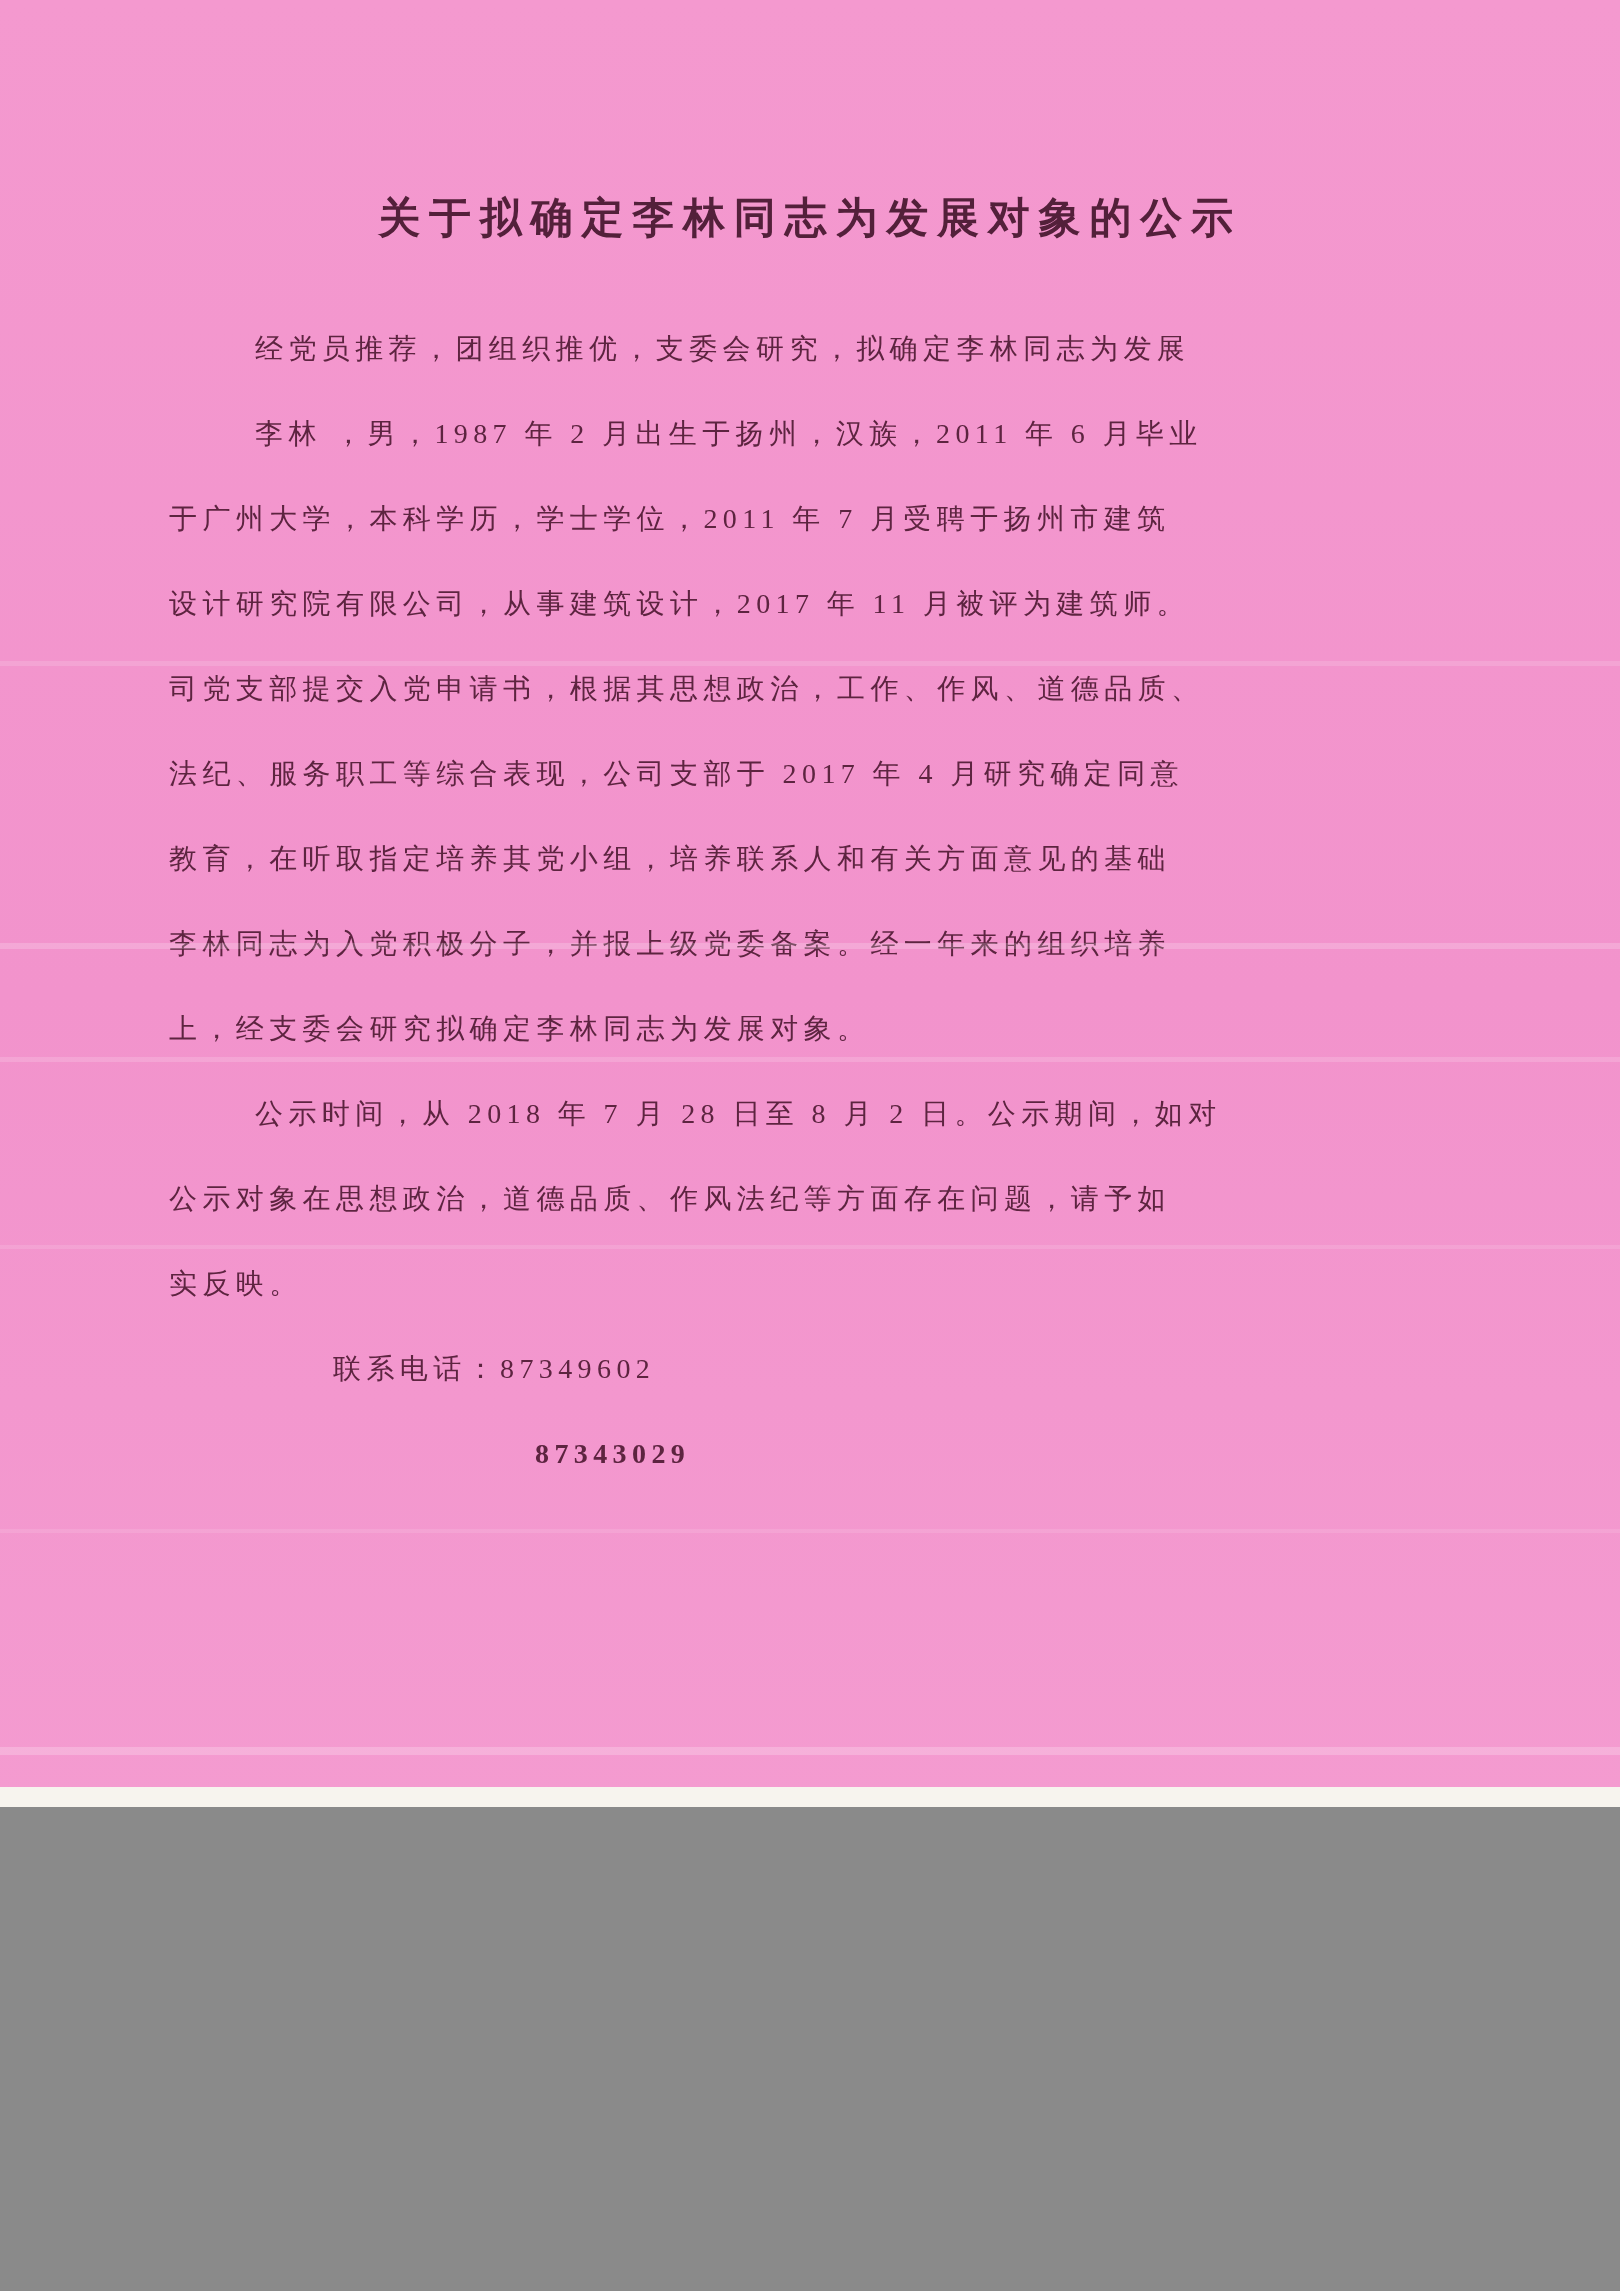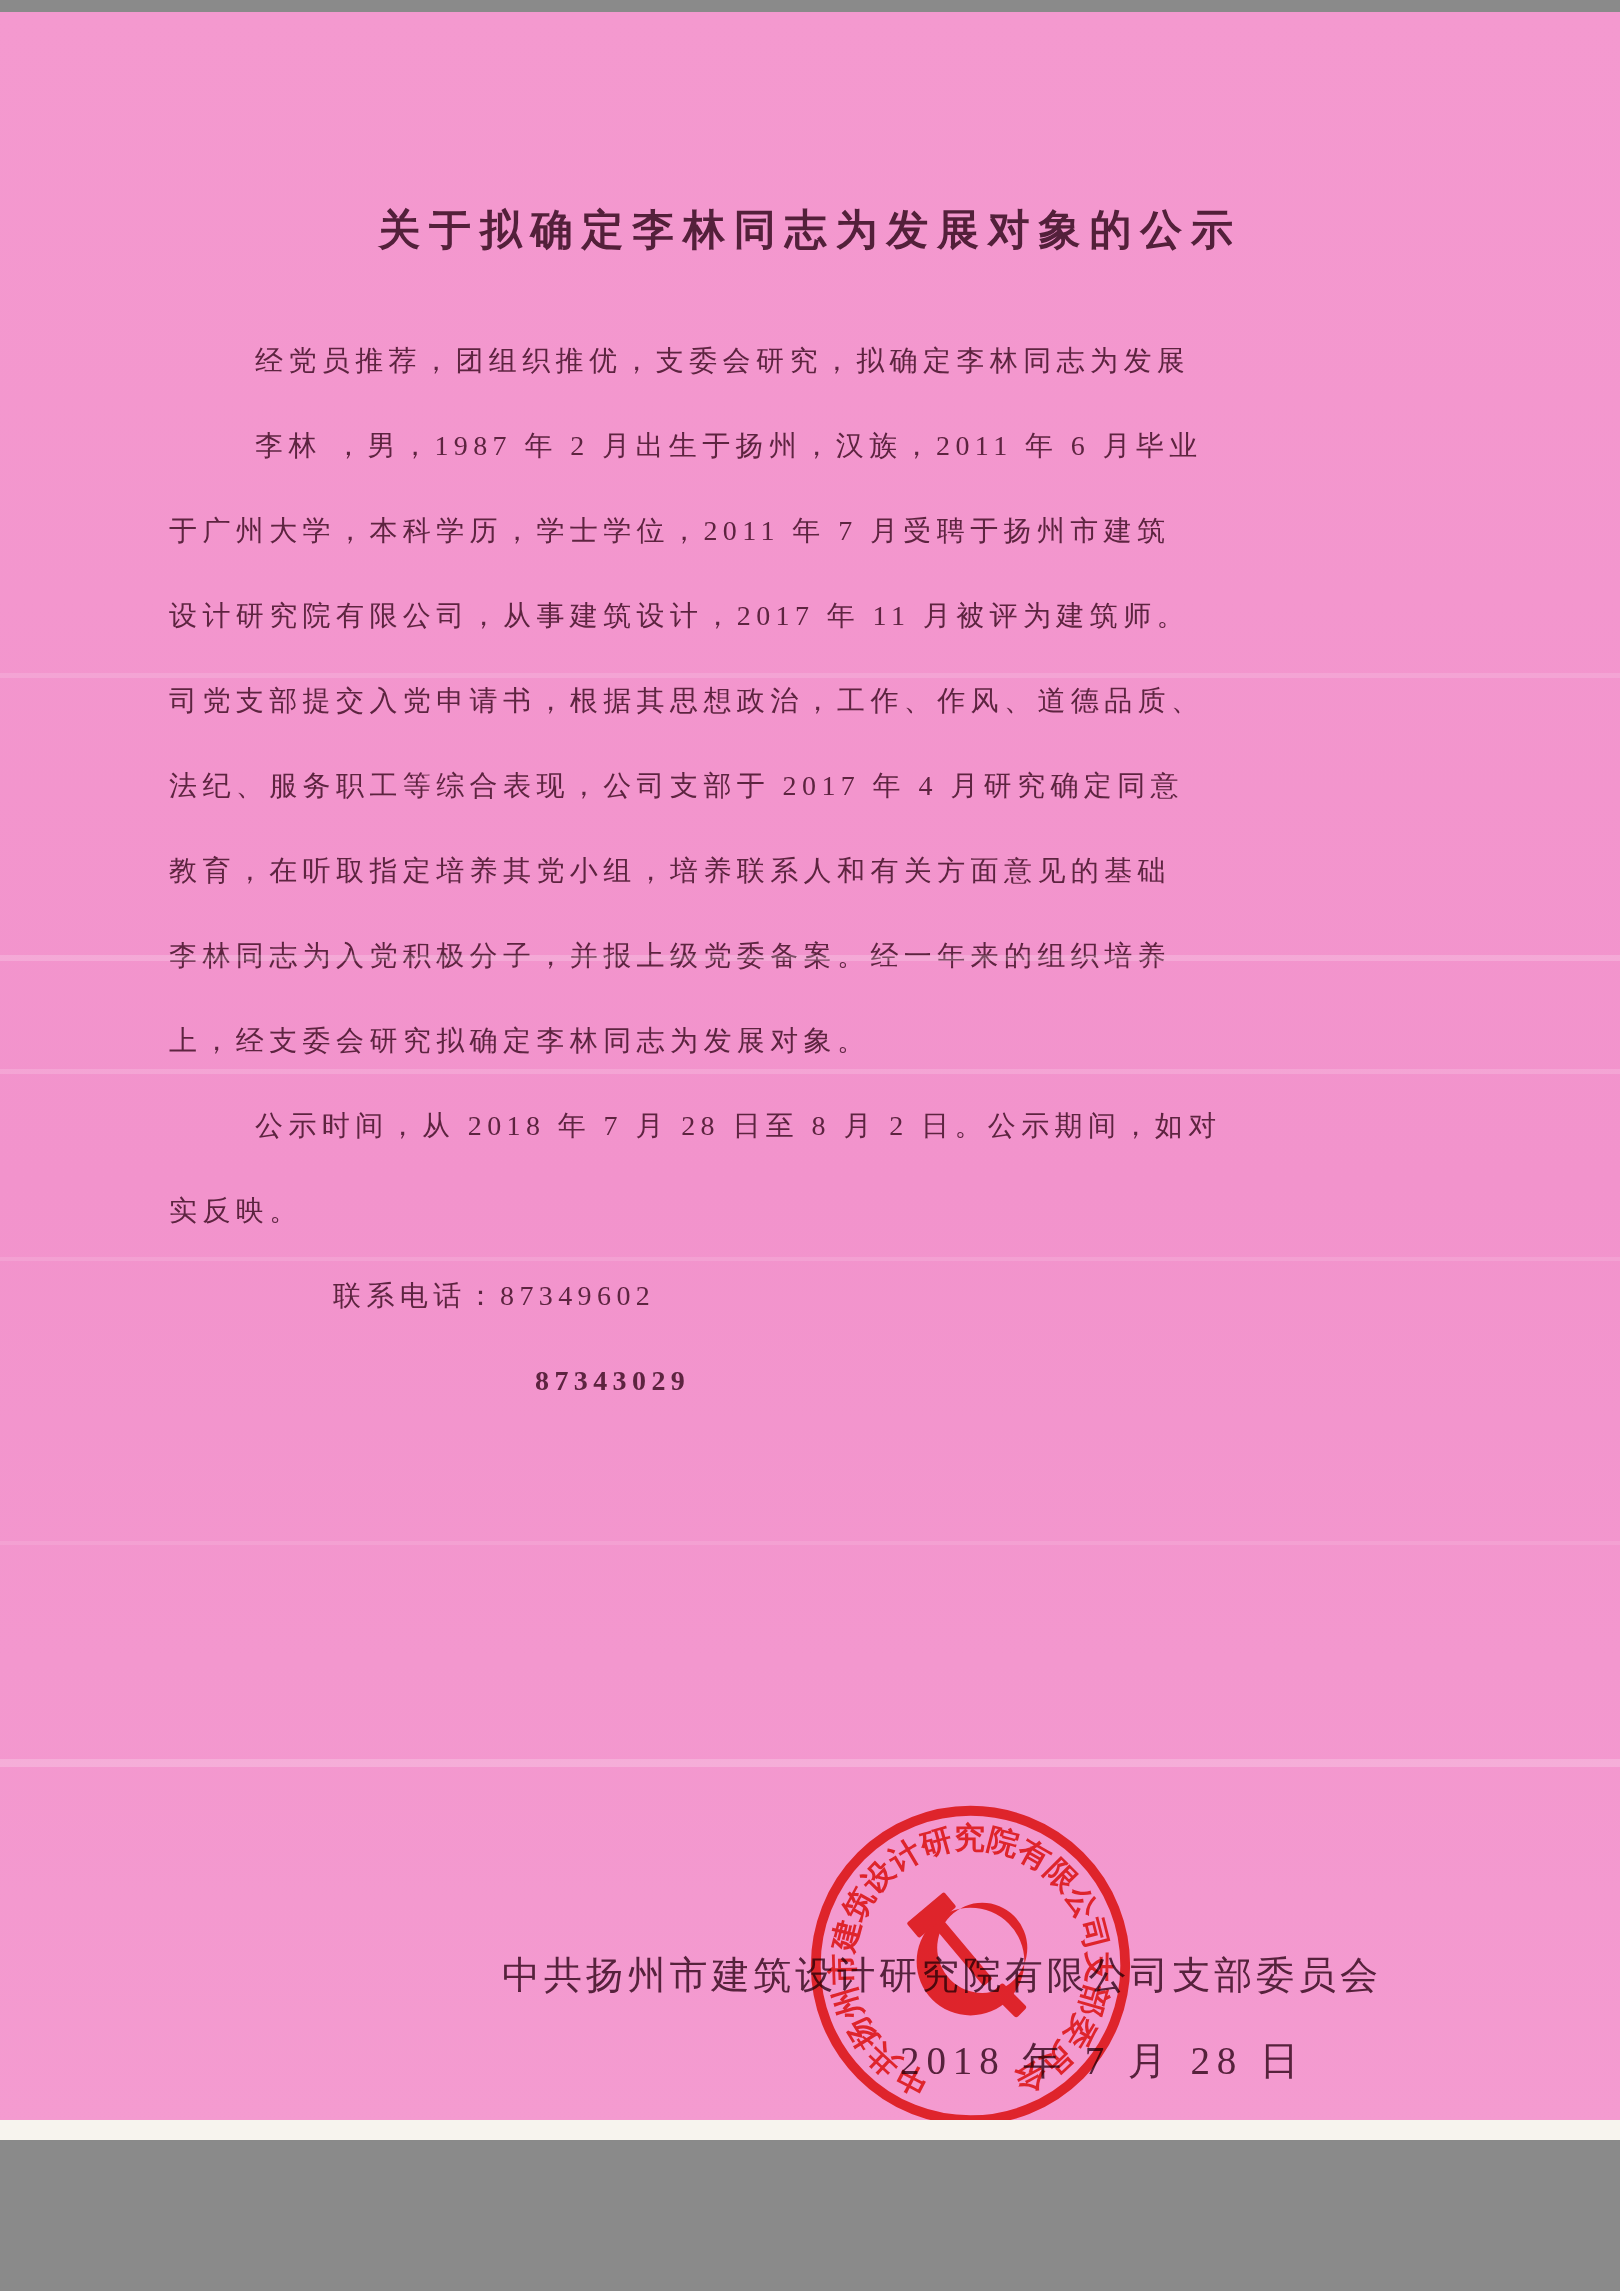--- a/index.html
+++ b/index.html
@@ -1,19 +1,19 @@
 <!DOCTYPE html>
 <html><head>
 <meta charset="utf-8">
 <style>
   html,body{margin:0;padding:0;background:#8a8a8a;}
   .page{
     position:relative;
-    width:1620px;height:2128px;
-    margin:12px auto;
+    width:1620px;height:1807px;
+    margin:0 auto;
     background:linear-gradient(180deg,#f499cf 0%,#f293cc 55%,#f49bd0 100%);
     overflow:hidden;
     font-family:"Liberation Serif","DejaVu Serif",serif;
     color:#5d2440;
   }
   .title{
     position:absolute;top:190px;left:0;width:100%;
     margin:0;text-align:center;
     font-size:42px;font-weight:600;letter-spacing:8.8px;
     color:#53203a;white-space:nowrap;
@@ -48,20 +48,21 @@
     <div class="line indent-para">经党员推荐，团组织推优，支委会研究，拟确定李林同志为发展</div>
     <div class="line indent-para">李林 ，男，1987 年 2 月出生于扬州，汉族，2011 年 6 月毕业</div>
     <div class="line">于广州大学，本科学历，学士学位，2011 年 7 月受聘于扬州市建筑</div>
     <div class="line">设计研究院有限公司，从事建筑设计，2017 年 11 月被评为建筑师。</div>
     <div class="line">司党支部提交入党申请书，根据其思想政治，工作、作风、道德品质、</div>
     <div class="line">法纪、服务职工等综合表现，公司支部于 2017 年 4 月研究确定同意</div>
     <div class="line">教育，在听取指定培养其党小组，培养联系人和有关方面意见的基础</div>
     <div class="line">李林同志为入党积极分子，并报上级党委备案。经一年来的组织培养</div>
     <div class="line">上，经支委会研究拟确定李林同志为发展对象。</div>
     <div class="line indent-para">公示时间，从 2018 年 7 月 28 日至 8 月 2 日。公示期间，如对</div>
+    <div class="line">公示对象在思想政治，道德品质、作风法纪等方面存在问题，请予如</div>
     <div class="line">实反映。</div>
     <div class="line indent-contact">联系电话：87349602</div>
     <div class="line indent-phone2">87343029</div>
   </div>
 
   <div class="sig sig-committee">中共扬州市建筑设计研究院有限公司支部委员会</div>
   <div class="sig sig-date">2018 年 7 月 28 日</div>
 
   <svg class="seal" viewBox="-170 -170 340 340" xmlns="http://www.w3.org/2000/svg">
     <circle cx="0" cy="0" r="158" fill="none" stroke="#e8302a" stroke-width="10"></circle>

